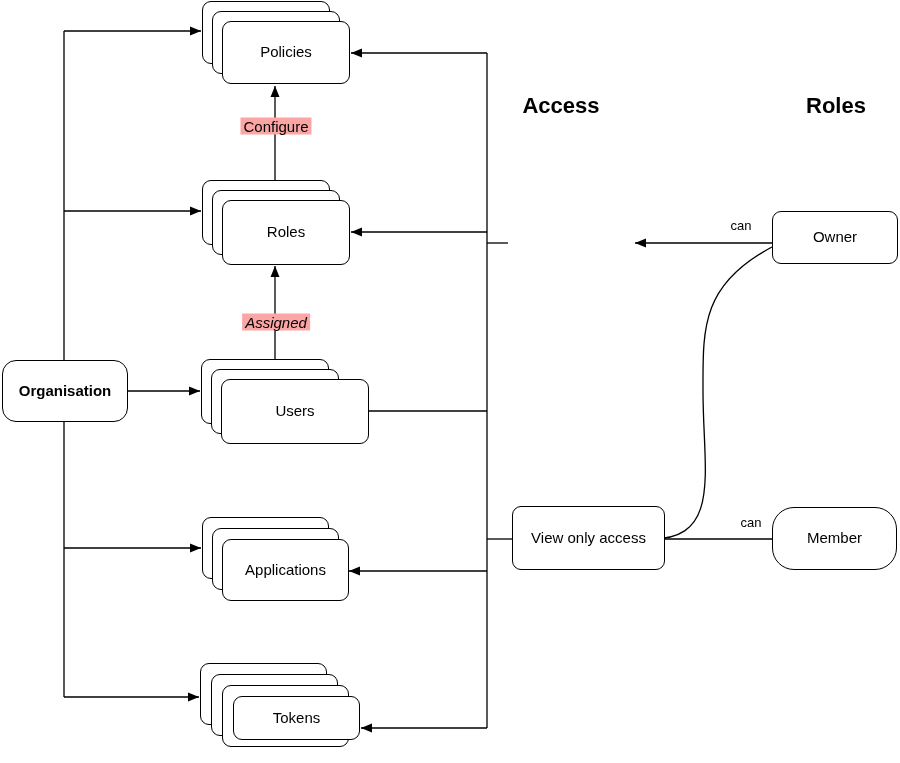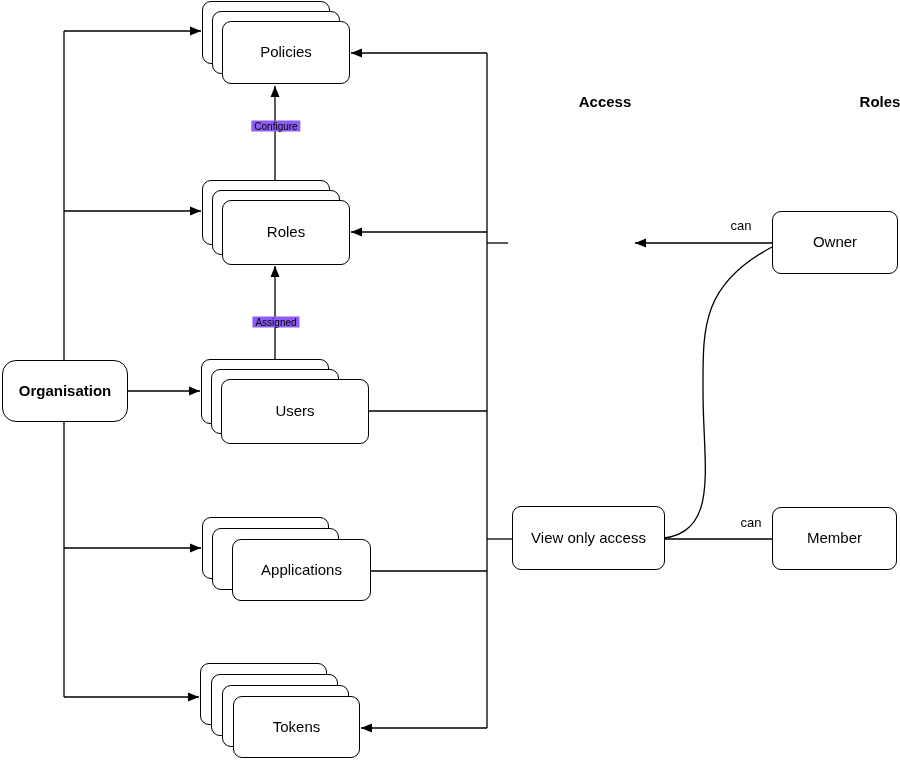--- a/index.html
+++ b/index.html
@@ -35,31 +35,30 @@
     font-size: 15px;
     line-height: 1.25;
     z-index: 2;
   }
   .stack-layer { z-index: 2; }
   .stack-front { z-index: 3; }
   .org { font-weight: bold; border-radius: 14px; }
   .col-header {
     position: absolute;
     transform: translateX(-50%);
-    font-size: 15px;
+    font-size: 22px;
     font-weight: bold;
     white-space: nowrap;
     z-index: 4;
-    margin-left: 44px;
   }
   .edge-label {
     position: absolute;
     transform: translate(-50%, -50%);
-    font-size: 10px;
-    background: #8b5cf6;
+    font-size: 15px;
+    background: #fca5a5;
     padding: 0 3px;
     white-space: nowrap;
     z-index: 4;
   }
   .can-label {
     position: absolute;
     transform: translate(-50%, -50%);
     font-size: 13px;
     background: #ffffff;
     padding: 0 2px;
@@ -129,47 +128,47 @@
     <div class="box stack-layer" style="left:201px; top:359px; width:128px; height:65px;"></div>
     <div class="box stack-layer" style="left:211px; top:369px; width:128px; height:65px;"></div>
     <div class="box stack-front" style="left:221px; top:379px; width:148px; height:65px;">
       <span>Users</span>
     </div>
   </div>
 
   <div>
     <div class="box stack-layer" style="left:202px; top:517px; width:127px; height:62px;"></div>
     <div class="box stack-layer" style="left:212px; top:528px; width:127px; height:62px;"></div>
-    <div class="box stack-front" style="left:232px; top:539px; width:139px; height:62px;">
+    <div class="box stack-front" style="left:222px; top:539px; width:127px; height:62px;">
       <span>Applications</span>
     </div>
   </div>
 
   <div>
     <div class="box stack-layer" style="left:200px; top:663px; width:127px; height:62px;"></div>
     <div class="box stack-layer" style="left:211px; top:674px; width:127px; height:62px;"></div>
     <div class="box stack-layer" style="left:222px; top:685px; width:127px; height:62px;"></div>
-    <div class="box stack-front" style="left:233px; top:696px; width:127px; height:62px;">
+    <div class="box stack-front" style="left:233px; top:696px; width:127px; height:44px;">
       <span>Tokens</span>
     </div>
   </div>
 
   <div class="box org" style="left:2px; top:360px; width:126px; height:62px;">
     <span>Organisation</span>
   </div>
 
   <div class="box" style="left:512px; top:506px; width:153px; height:64px;text-align:center;">
     <span>View only access</span>
   </div>
 
-  <div class="box" style="left:772px; top:211px; width:126px; height:63px;">
+  <div class="box" style="left:772px; top:211px; width:126px; height:53px;">
     <span>Owner</span>
   </div>
-  <div class="box" style="left:772px; top:507px; width:125px; height:63px;">
+  <div class="box" style="left:772px; top:507px; width:125px; height:63px;border-radius:22px;">
     <span>Member</span>
   </div>
 
   <div class="edge-label" style="left:276px; top:126px;">Configure</div>
-  <div class="edge-label" style="left:276px; top:322px;">Assigned</div>
+  <div class="edge-label" style="left:276px; top:322px;font-style:italic;">Assigned</div>
   <div class="can-label" style="left:741px; top:225px;">can</div>
   <div class="can-label" style="left:751px; top:522px;">can</div>
 
 </div>
 
 </body></html>

